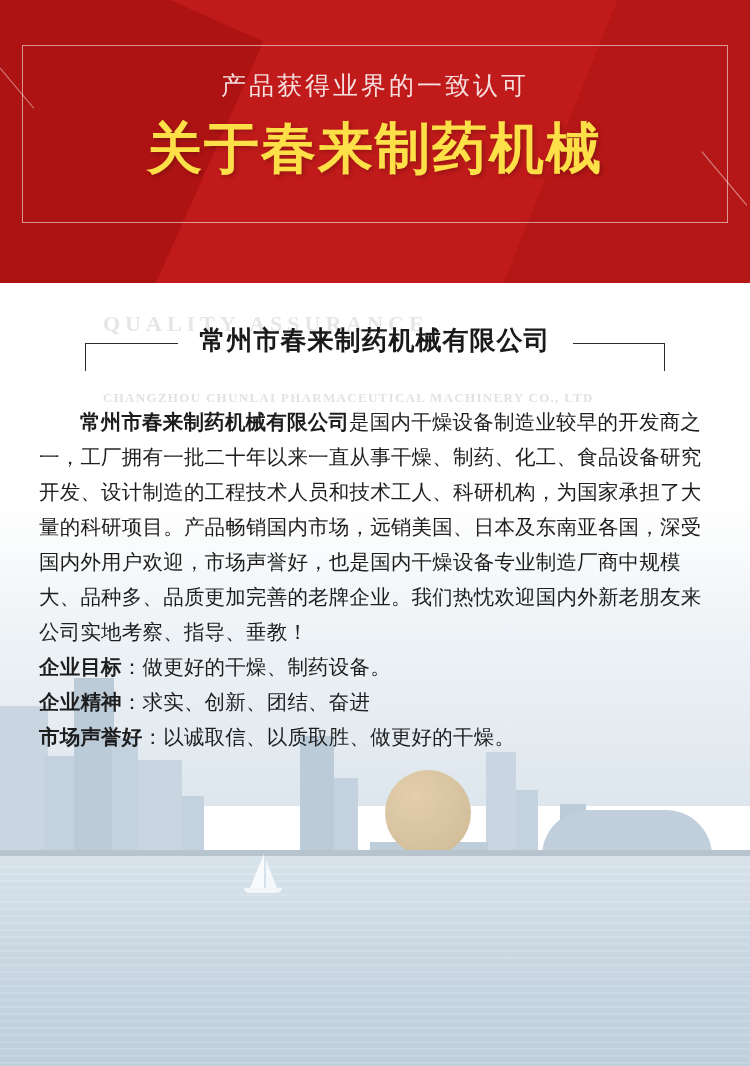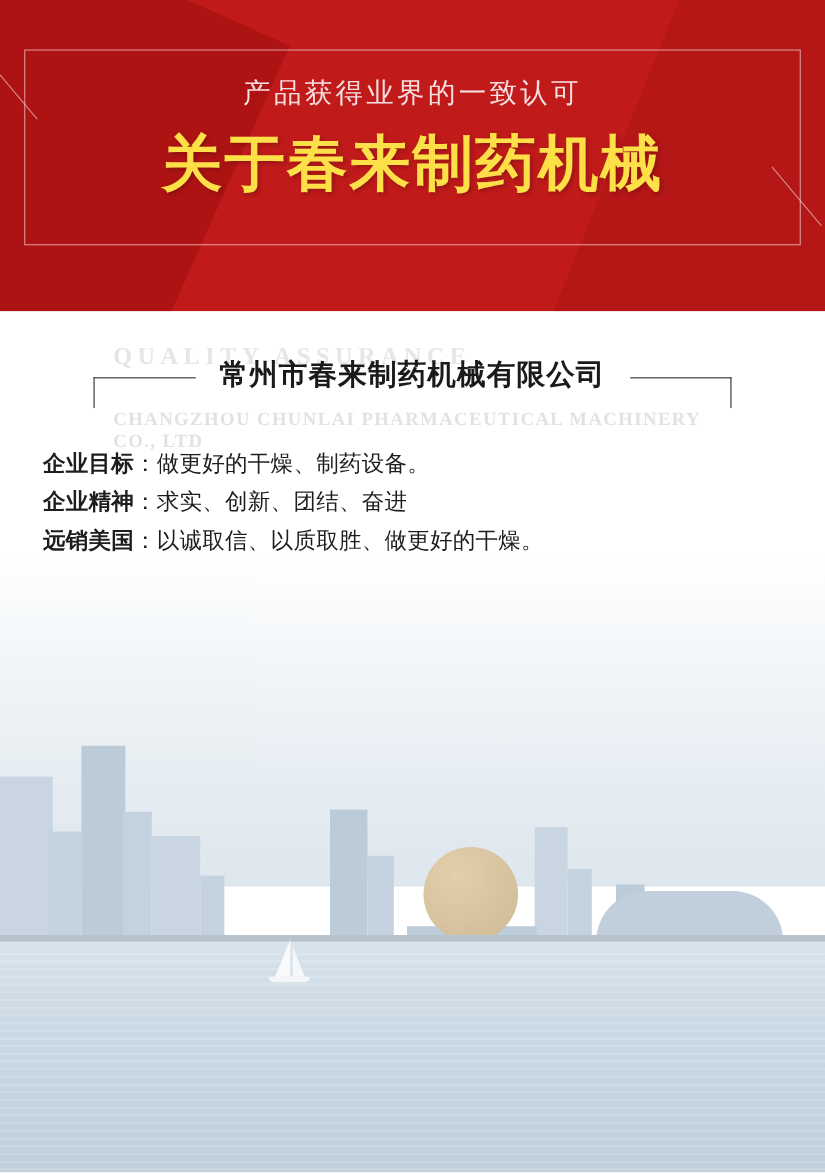--- a/index.html
+++ b/index.html
@@ -167,21 +167,21 @@
     text-align: left;
     color: #e3e3e3;
     pointer-events: none;
     font-family: Liberation Serif, serif;
   }
   .watermark .w1 {
     font-size: 22px; letter-spacing: 5px; font-weight: bold;
     color: #e6e6e6;
   }
   .watermark .w2 {
-    font-size: 17px; letter-spacing: 1.3px; margin-top: 34px;
+    font-size: 13px; letter-spacing: 1.3px; margin-top: 53px;
     color: #e2e2e2; font-weight: bold;
   }
   .company-title {
     position: relative; z-index: 4;
     display: inline-block;
     font-size: 26px;
     font-weight: bold;
     color: #1a1a1a;
     letter-spacing: 1px;
     padding: 0 22px;
@@ -275,21 +275,22 @@
       <div class="w2">CHANGZHOU CHUNLAI PHARMACEUTICAL MACHINERY CO., LTD</div>
     </div>
     <div class="rule-row">
       <div class="rule left"></div>
       <div class="company-title">常州市春来制药机械有限公司</div>
       <div class="rule right"></div>
     </div>
   </div>
 
   <div class="copy">
+    <p class="indent"><b>常州市春来制药机械有限公司</b><span>是国内干燥设备制造业较早的开发商之一，工厂拥有一批二十年以来一直从事干燥、制药、化工、食品设备研究开发、设计制造的工程技术人员和技术工人、科研机构，为国家承担了大量的科研项目。产品畅销国内市场，远销美国、日本及东南亚各国，深受国内外用户欢迎，市场声誉好，也是国内干燥设备专业制造厂商中规模大、品种多、品质更加完善的老牌企业。我们热忱欢迎国内外新老朋友来公司实地考察、指导、垂教！</span></p>
 
     <p class="kv"><span class="k">企业目标</span><span>：</span><span>做更好的干燥、制药设备。</span></p>
 
     <p class="kv"><span class="k">企业精神</span><span>：</span><span>求实、创新、团结、奋进</span></p>
 
-    <p class="kv"><span class="k">远销美国</span><span>：</span><span>以诚取信、以质取胜、做更好的干燥。</span></p>
+    <p class="kv"><span class="k">市场声誉好</span><span>：</span><span>以诚取信、以质取胜、做更好的干燥。</span></p>
 
   </div>
 </div>
 
 </body></html>

